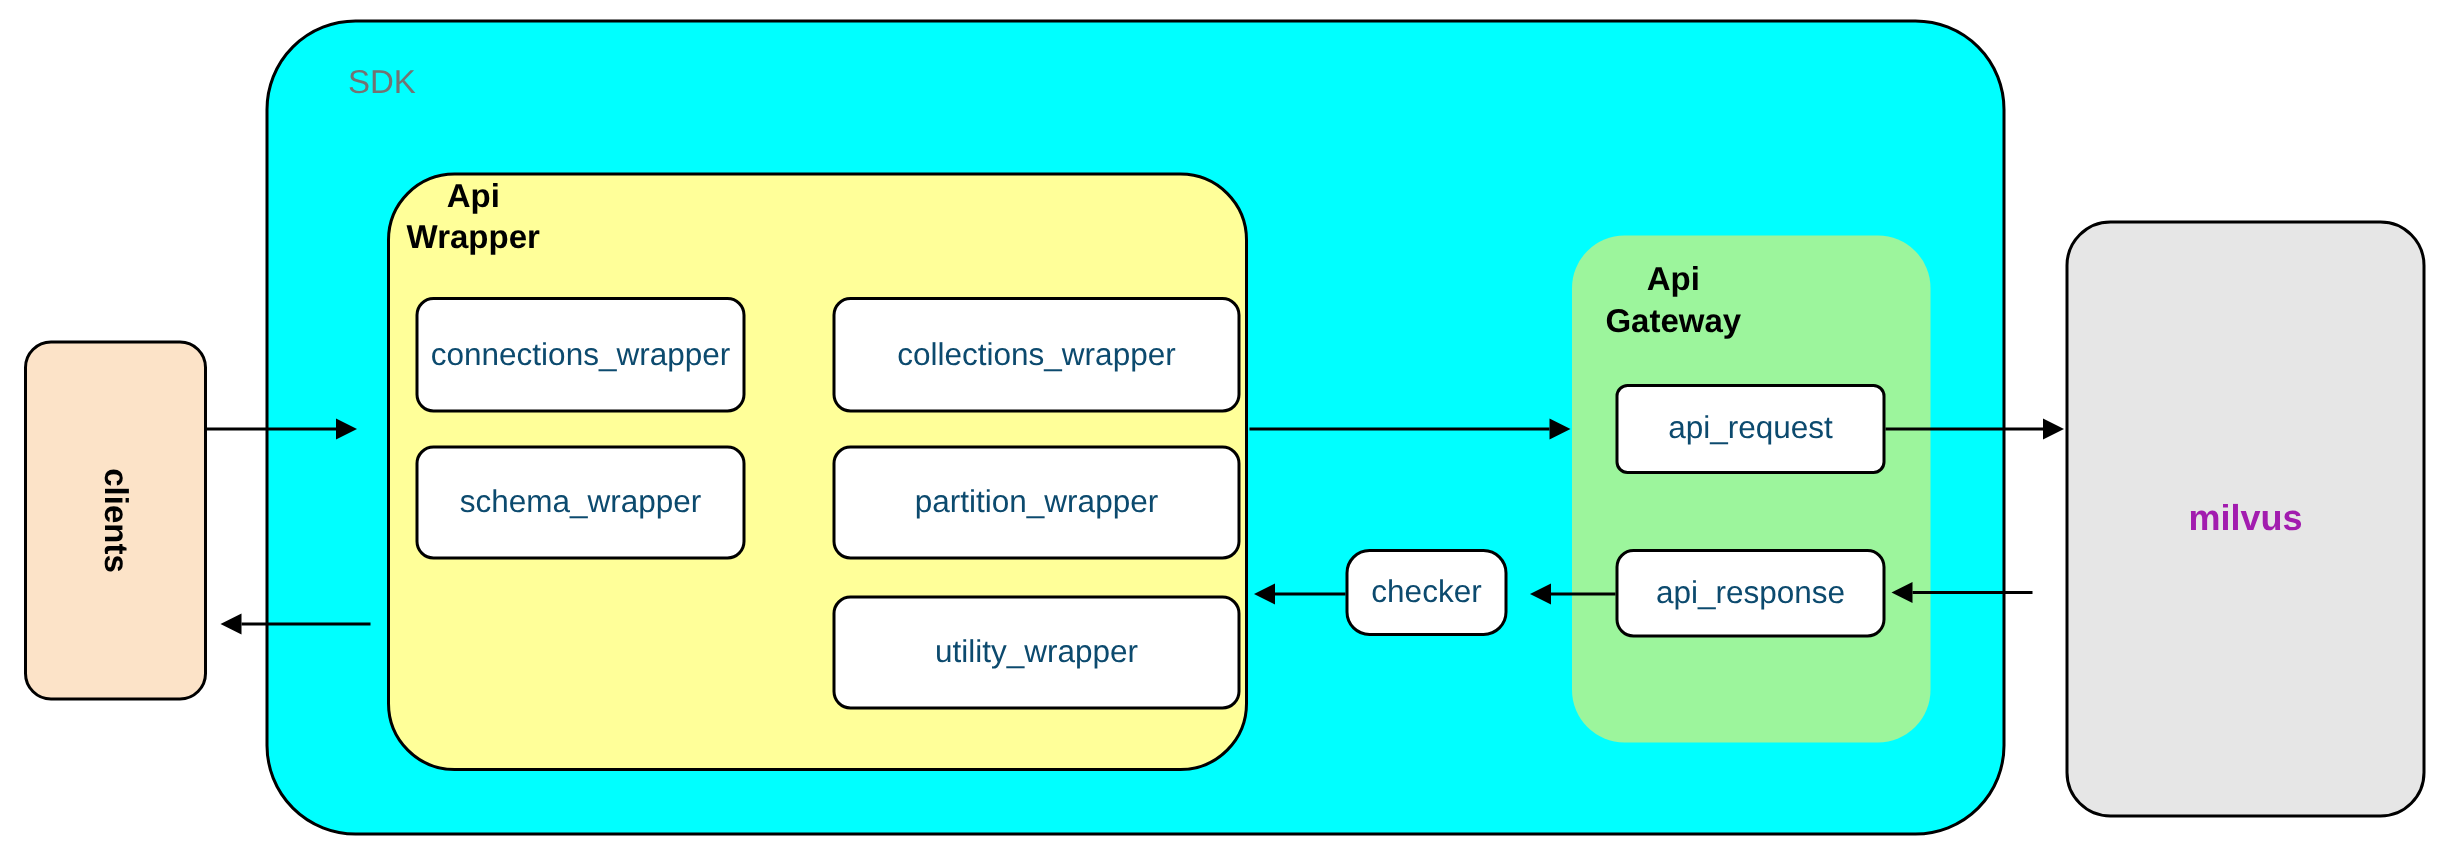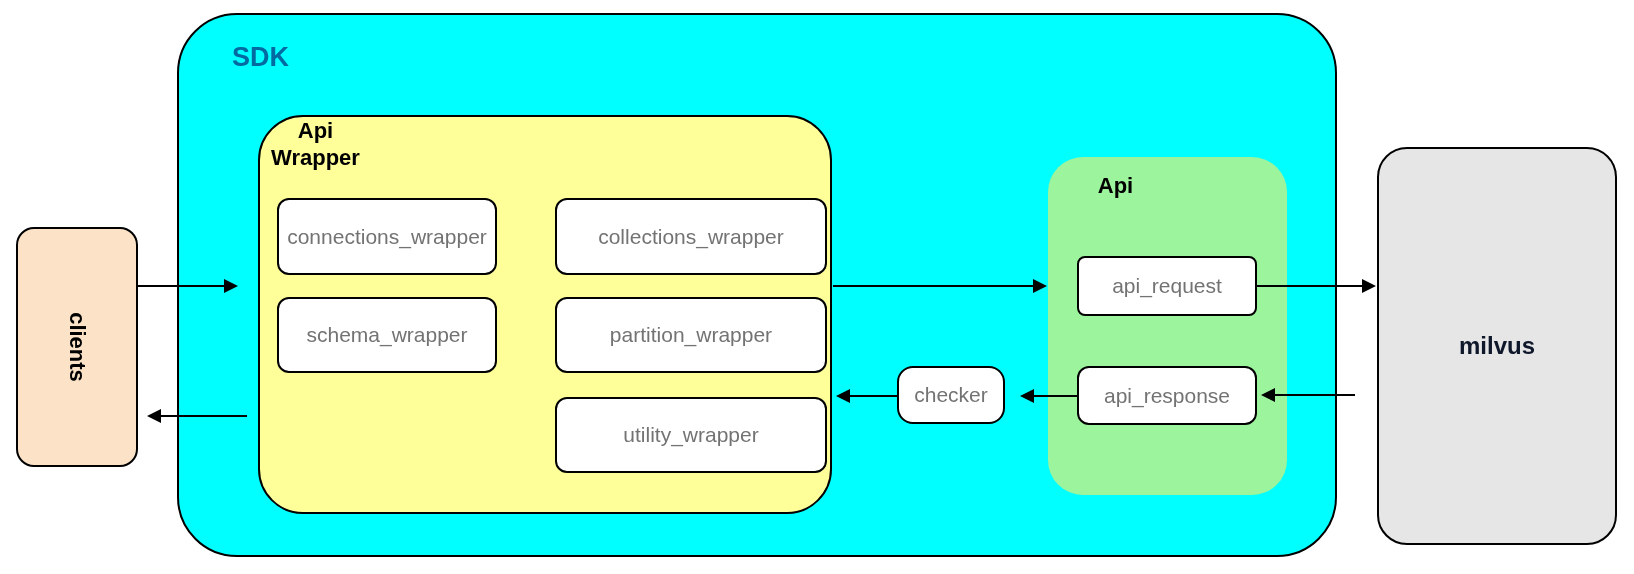--- a/index.html
+++ b/index.html
@@ -36,39 +36,39 @@
     font-weight:bold;font-size:22px;color:#000;white-space:nowrap;
   }
   
   .sdk{
     left:177px;top:13px;width:1160px;height:544px;
     background:var(--c-cyan);
     border-radius:60px;
   }
   .sdk-label{
     position:absolute;left:232px;top:42px;
-    font-weight:bold;font-size:27px;color:#0369a1;
+    font-weight:normal;font-size:22px;color:#737373;
   }
   
   .api-wrapper{
     left:258px;top:115px;width:574px;height:399px;
     background:var(--c-yellow);
     border-radius:45px;
   }
   .api-wrapper-title{
     position:absolute;left:258px;top:117px;width:115px;
     text-align:center;
     font-weight:bold;font-size:22px;line-height:27px;color:#000;
   }
   
   .wbox{
     background:var(--c-white);
     border-radius:12px;
     display:flex;align-items:center;justify-content:center;
-    font-size:21px;color:#737373;white-space:nowrap;
+    font-size:21px;color:#0c4a6e;white-space:nowrap;
   }
   .col1{left:277px;width:220px;}
   .col2{left:555px;width:272px;}
   .row1{top:198px;height:77px;}
   .row2{top:297px;height:76px;}
   .row3{top:397px;height:76px;}
   
   .checker{
     left:897px;top:366px;width:108px;height:58px;
     border-radius:16px;
@@ -87,21 +87,21 @@
   }
   .api-request{left:1077px;top:256px;width:180px;height:60px;border-radius:8px;}
   .api-response{left:1077px;top:366px;width:180px;height:59px;border-radius:12px;}
   
   .milvus{
     left:1377px;top:147px;width:240px;height:398px;
     background:var(--c-gray);
     border-radius:30px;
     display:flex;align-items:center;justify-content:center;
   }
-  .milvus .label{font-weight:bold;font-size:24px;color:#0f172a;}
+  .milvus .label{font-weight:bold;font-size:24px;color:#a21caf;}
   
   .arrow{position:absolute;}
   .aline{
     position:absolute;height:2px;background:var(--c-line);
   }
   .ahead-right{
     position:absolute;width:0;height:0;
     border-top:7px solid transparent;
     border-bottom:7px solid transparent;
     border-left:14px solid var(--c-line);
@@ -131,20 +131,21 @@
   <div class="node wbox col2 row1">collections_wrapper</div>
   <div class="node wbox col1 row2">schema_wrapper</div>
   <div class="node wbox col2 row2">partition_wrapper</div>
   <div class="node wbox col2 row3">utility_wrapper</div>
 
   <div class="node wbox checker">checker</div>
 
   <div class="node api-gateway"></div>
   <div class="api-gateway-title">
     <div>Api</div>
+    <div>Gateway</div>
   </div>
   <div class="node wbox api-request">api_request</div>
   <div class="node wbox api-response">api_response</div>
 
   <div class="node clients">
     <span class="label">clients</span>
   </div>
 
   <div class="node milvus">
     <span class="label">milvus</span>

